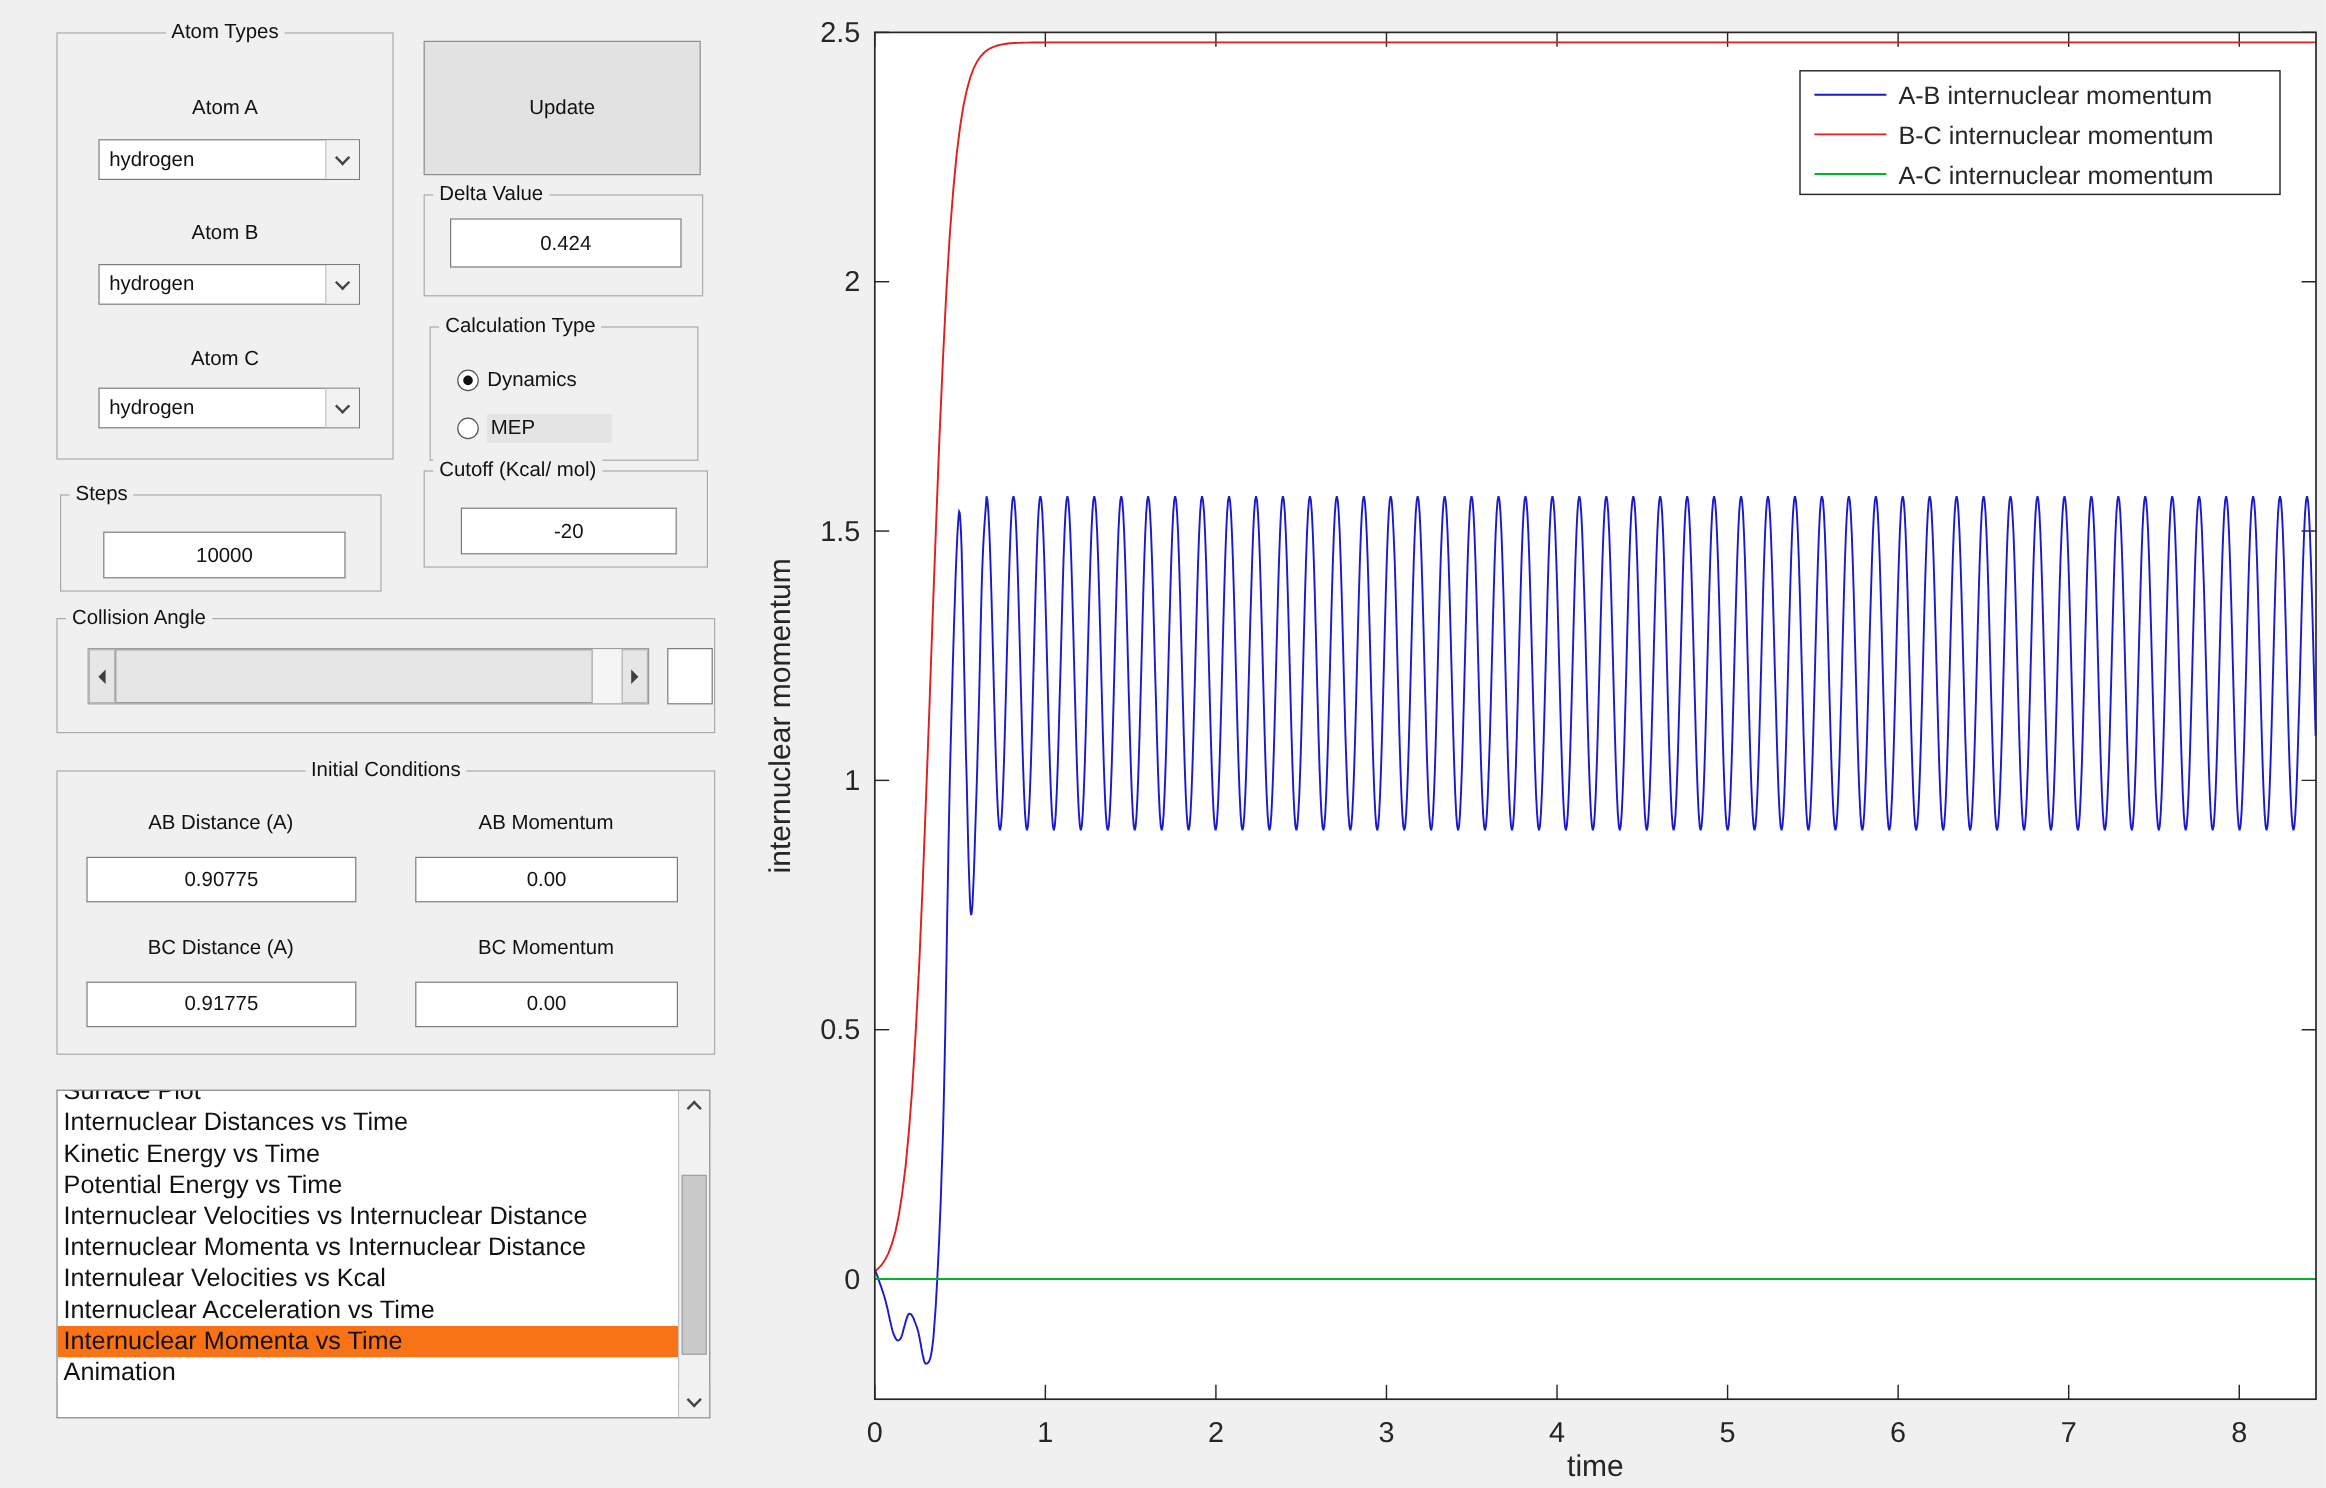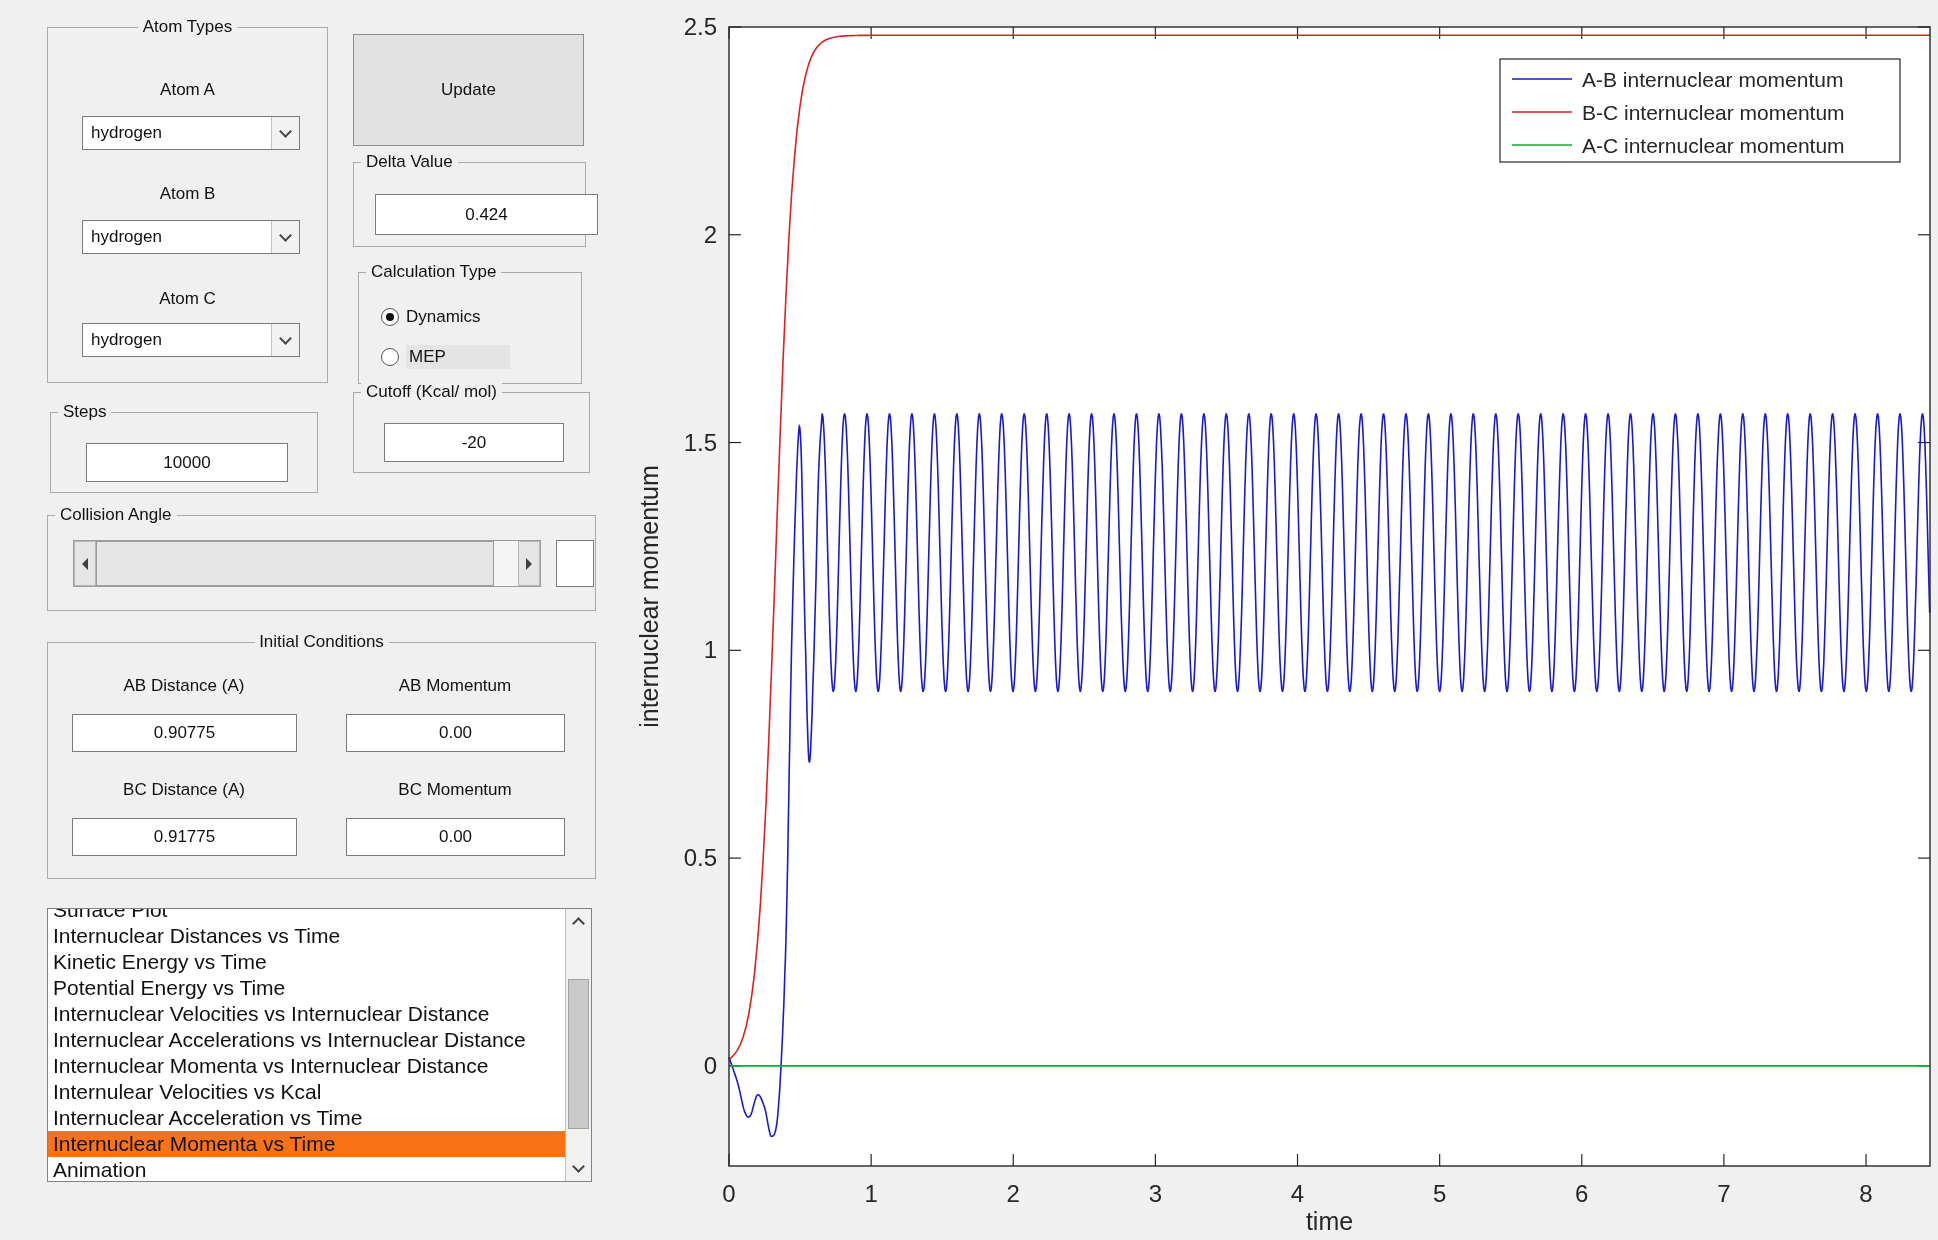--- a/index.html
+++ b/index.html
@@ -76,21 +76,21 @@
       <div class="btn">
           <div class="chev-down"></div>
         </div>
     </div>
   </div>
 
   <div class="push-button" style="left:353px;top:34px;width:231px;height:112px">Update</div>
 
   <div class="group" style="left:353px;top:162px;width:233px;height:85px">
     <div class="group-title gt-left">Delta Value</div>
-    <div class="field" style="left:21px;top:31px;width:223px;height:41px">0.424</div>
+    <div class="field" style="left:21px;top:19px;width:193px;height:41px">0.424</div>
   </div>
 
   <div class="group" style="left:358px;top:272px;width:224px;height:112px">
     <div class="group-title gt-left">Calculation Type</div>
     <div class="radio-row" style="left:22px;top:34px">
       <div class="radio sel"></div>
       <div class="radio-label">Dynamics</div>
     </div>
     <div class="radio-row" style="left:22px;top:72px">
       <div class="radio"></div>
@@ -135,21 +135,20 @@
     <div class="field" style="left:298px;top:175px;width:219px;height:38px">0.00</div>
   </div>
 
   <div class="listbox" style="left:47px;top:908px;width:545px;height:274px">
     <ul class="list-items">
       <li class="list-item">Surface Plot</li>
       <li class="list-item">Internuclear Distances vs Time</li>
       <li class="list-item">Kinetic Energy vs Time</li>
       <li class="list-item">Potential Energy vs Time</li>
       <li class="list-item">Internuclear Velocities vs Internuclear Distance</li>
-      <li class="list-item">Internuclear Accelerations vs Internuclear Distance</li>
       <li class="list-item">Internuclear Momenta vs Internuclear Distance</li>
       <li class="list-item">Internulear Velocities vs Kcal</li>
       <li class="list-item">Internuclear Acceleration vs Time</li>
       <li class="list-item selected">Internuclear Momenta vs Time</li>
       <li class="list-item">Animation</li>
     </ul>
     <div class="vscroll">
       <div class="vs-btn" style="top:0">
           <div class="chev-up"></div>
         </div>

